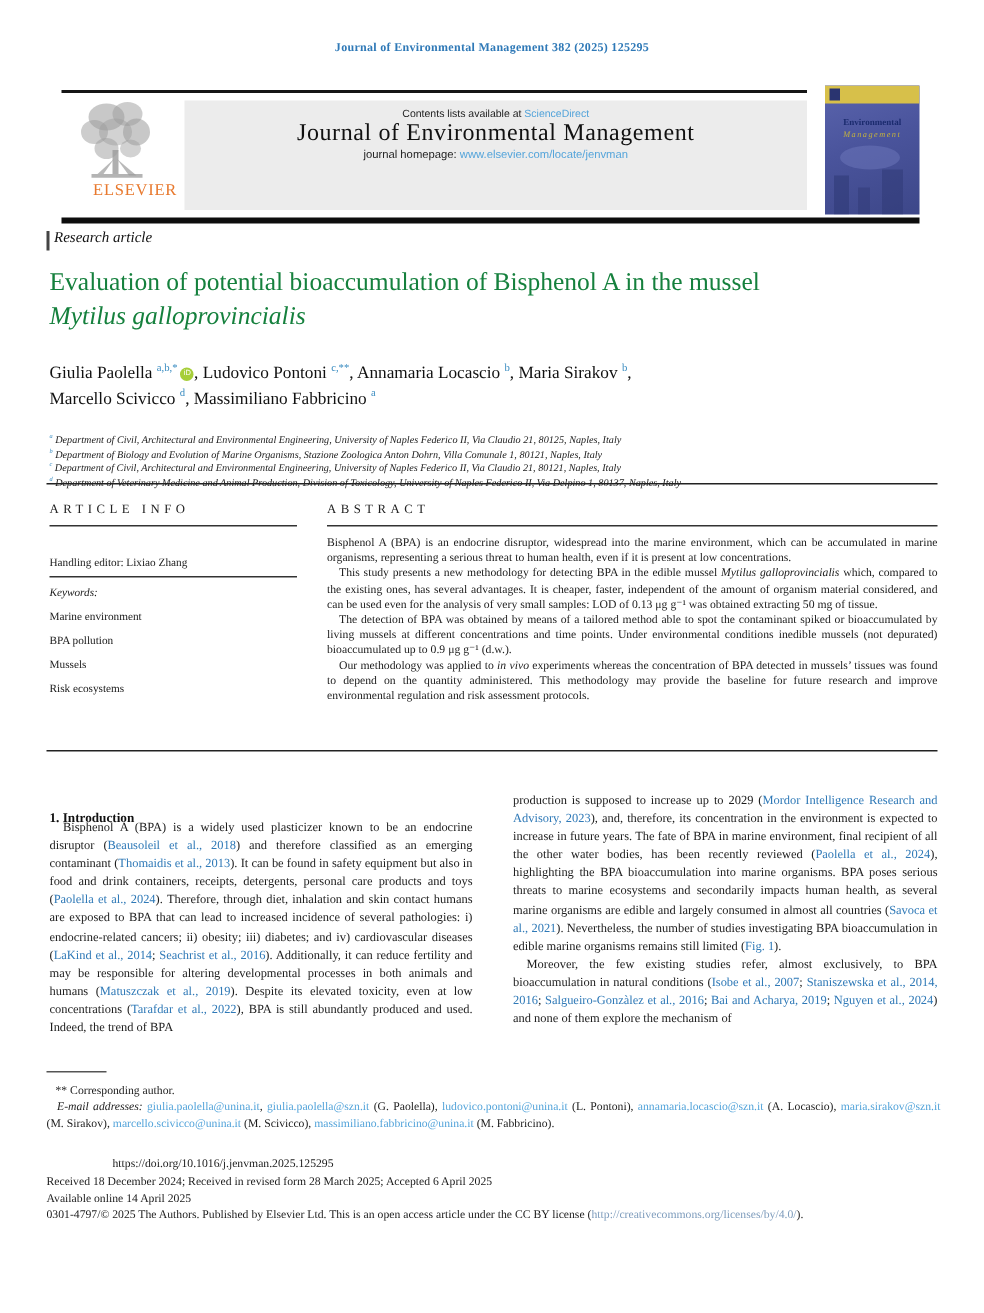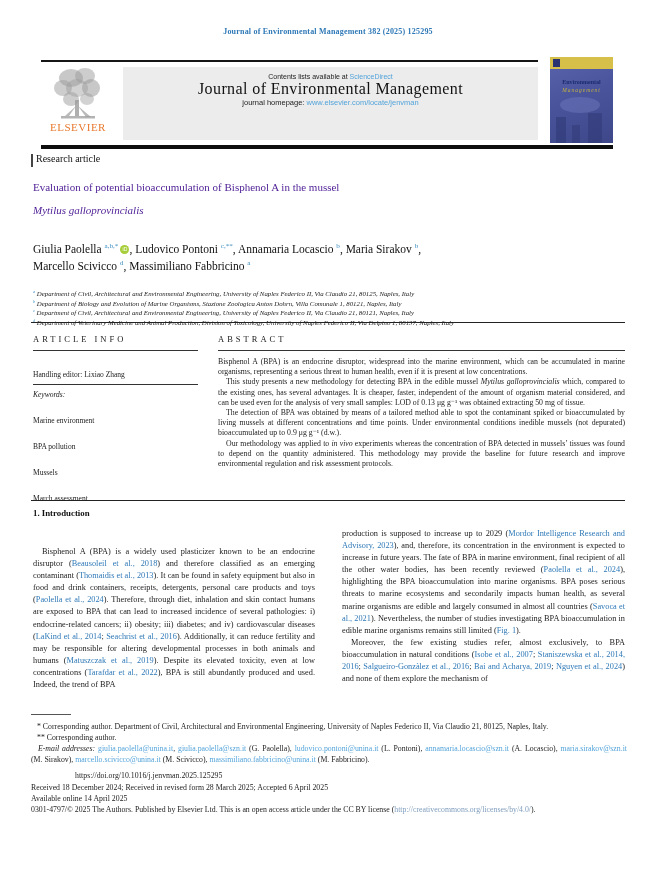--- a/index.html
+++ b/index.html
@@ -28,56 +28,56 @@
   .citation{top:27px;left:0;width:656px;text-align:center;font-size:8px;font-weight:600;color:var(--link-blue);letter-spacing:.2px;}
   .rule-thin{top:60px;left:41px;width:497px;height:1.5px;background:#161616;}
   .banner{top:67px;left:123px;width:415px;height:73px;background:#ececec;display:flex;flex-direction:column;justify-content:flex-start;align-items:center;padding:6px 0 7px 0;box-sizing:border-box;}
   .banner .contents{font-size:7px;color:#222;}
   .banner .contents .sd{color:var(--light-blue);}
   .banner .jtitle{font-size:16px;color:#111;letter-spacing:.4px;}
   .banner .homepage{font-size:7.5px;color:#222;}
   .banner .homepage .url{color:var(--light-blue);}
   .elsevier{top:66px;left:38px;width:80px;height:78px;text-align:center;}
   .elsevier .tree{display:block;margin:0 auto;}
-  .elsevier .wordmark{font-size:11px;color:var(--elsevier-orange);letter-spacing:.5px;margin-top:-1px;}
+  .elsevier .wordmark{font-size:11px;color:var(--elsevier-orange);letter-spacing:.5px;margin-top:-1px;text-align:right;}
   .cover{top:57px;left:550px;width:63px;height:86px;background:linear-gradient(160deg,#5a64ad 0%,#4a549c 45%,#3d4789 100%);overflow:hidden;}
   .cover .band{position:absolute;top:0;left:0;width:63px;height:12px;background:var(--cover-yellow);}
   .cover .mark{position:absolute;top:2px;left:3px;width:7px;height:8px;background:#2a3470;}
   .cover .cl1{position:absolute;top:22px;left:0;width:63px;text-align:center;font-size:6px;font-weight:bold;color:#1b2b6e;}
   .cover .cl2{position:absolute;top:30px;left:0;width:63px;text-align:center;font-size:5.5px;font-style:italic;color:#c4b23e;letter-spacing:1px;}
   .cover .sil1{position:absolute;bottom:0;left:6px;width:10px;height:26px;background:#2e3874;opacity:.55;}
   .cover .sil2{position:absolute;bottom:0;left:22px;width:8px;height:18px;background:#2e3874;opacity:.45;}
   .cover .sil3{position:absolute;bottom:0;left:38px;width:14px;height:30px;background:#2e3874;opacity:.5;}
   .cover .cloud{position:absolute;top:40px;left:10px;width:40px;height:16px;background:#6d77bb;border-radius:50%;opacity:.5;}
   .rule-thick{top:145px;left:41px;width:572px;height:3.5px;background:#0d0d0d;}
   .caret{top:154px;left:31px;width:1.5px;height:13px;background:#444;}
   
-  .rtype{top:153px;left:36px;font-size:10px;color:#111;}
-  .title{top:176px;left:33px;width:575px;font-size:11px;line-height:23px;color:#4c1d95;}
+  .rtype{top:153px;left:36px;font-size:10px;color:#111;font-style:italic;}
+  .title{top:176px;left:33px;width:575px;font-size:17px;line-height:23px;color:#15803d;}
   .authors{top:241px;left:33px;width:575px;font-size:11.5px;line-height:16.5px;color:#111;}
   .orcid{display:inline-block;width:9px;height:9px;border-radius:50%;background:var(--orcid-green);color:#fff;font-size:5px;line-height:9px;text-align:center;font-family:"Liberation Sans",sans-serif;vertical-align:2px;margin-left:2px;}
   .affils{top:289px;left:33px;width:585px;font-size:6.8px;line-height:9.5px;font-style:italic;color:#222;}
   .affils sup{font-style:italic;}
   .rule-a{top:322px;left:31px;width:594px;height:1.2px;background:#222;}
   
   .colhead{font-size:8.5px;letter-spacing:3px;color:#222;}
   .ai{top:334px;left:33px;width:165px;}
   .ai .r1{margin-top:6px;height:1px;background:#333;width:165px;}
   .ai .editor{font-size:7.5px;margin-top:19px;color:#222;}
   .ai .r2{margin-top:5px;height:1px;background:#333;width:165px;}
   .ai .kwlabel{font-size:7.5px;font-style:italic;margin-top:5px;}
-  .ai .kw{font-size:7.5px;margin-top:17px;}
+  .ai .kw{font-size:7.5px;margin-top:7px;}
   .abstract{top:334px;left:218px;width:407px;}
   .abstract .r1{margin-top:6px;height:1px;background:#333;width:407px;}
   .abstract .body{margin-top:6px;font-size:7.8px;line-height:10.2px;text-align:justify;color:#1c1c1c;}
   .abstract .body p{margin:0;}
   .abstract .body p.ind{text-indent:8px;}
   .rule-mid{top:500px;left:31px;width:594px;height:1.2px;background:#222;}
   
-  .intro-h{top:508px;left:33px;font-size:8.8px;font-weight:bold;color:#111;}
+  .intro-h{top:540px;left:33px;font-size:8.8px;font-weight:bold;color:#111;}
   .col{font-size:8.3px;line-height:12.1px;text-align:justify;color:#1c1c1c;}
   .col p{margin:0;}
   .col p.ind{text-indent:9px;}
   .col-left{top:546px;left:33px;width:282px;}
   .col-right{top:528px;left:342px;width:283px;}
   
   .fn-rule{top:714px;left:31px;width:40px;height:1px;background:#555;}
   .fns{top:721px;left:31px;width:596px;font-size:7.8px;line-height:11px;color:#1c1c1c;}
   .fns .note{text-indent:6px;}
   .fns .emails{text-indent:7px;text-align:justify;}
@@ -159,21 +159,21 @@
 
   <div class="abs ai">
     <div class="colhead">ARTICLE INFO</div>
     <div class="r1"></div>
     <div class="editor">Handling editor: Lixiao Zhang</div>
     <div class="r2"></div>
     <div class="kwlabel">Keywords:</div>
     <div class="kw">Marine environment</div>
     <div class="kw">BPA pollution</div>
     <div class="kw">Mussels</div>
-    <div class="kw">March assessment</div>
+    <div class="kw">Risk ecosystems</div>
   </div>
 
   <div class="abs abstract">
     <div class="colhead">ABSTRACT</div>
     <div class="r1"></div>
     <div class="body">
       <p><span>Bisphenol A (BPA) is an endocrine disruptor, widespread into the marine environment, which can be accumulated in marine organisms, representing a serious threat to human health, even if it is present at low concentrations.</span></p>
       <p class="ind"><span>This study presents a new methodology for detecting BPA in the edible mussel </span><span class="it">Mytilus galloprovincialis</span><span> which, compared to the existing ones, has several advantages. It is cheaper, faster, independent of the amount of organism material considered, and can be used even for the analysis of very small samples: LOD of 0.13 μg g⁻¹ was obtained extracting 50 mg of tissue.</span></p>
       <p class="ind"><span>The detection of BPA was obtained by means of a tailored method able to spot the contaminant spiked or bioaccumulated by living mussels at different concentrations and time points. Under environmental conditions inedible mussels (not depurated) bioaccumulated up to 0.9 μg g⁻¹ (d.w.).</span></p>
       <p class="ind"><span>Our methodology was applied to </span><span class="it">in vivo</span><span> experiments whereas the concentration of BPA detected in mussels’ tissues was found to depend on the quantity administered. This methodology may provide the baseline for future research and improve environmental regulation and risk assessment protocols.</span></p>
@@ -186,21 +186,20 @@
   <div class="abs col col-left">
     <p class="ind"><span>Bisphenol A (BPA) is a widely used plasticizer known to be an endocrine disruptor (</span><span class="lnk">Beausoleil et al., 2018</span><span>) and therefore classified as an emerging contaminant (</span><span class="lnk">Thomaidis et al., 2013</span><span>). It can be found in safety equipment but also in food and drink containers, receipts, detergents, personal care products and toys (</span><span class="lnk">Paolella et al., 2024</span><span>). Therefore, through diet, inhalation and skin contact humans are exposed to BPA that can lead to increased incidence of several pathologies: i) endocrine-related cancers; ii) obesity; iii) diabetes; and iv) cardiovascular diseases (</span><span class="lnk">LaKind et al., 2014</span><span>; </span><span class="lnk">Seachrist et al., 2016</span><span>). Additionally, it can reduce fertility and may be responsible for altering developmental processes in both animals and humans (</span><span class="lnk">Matuszczak et al., 2019</span><span>). Despite its elevated toxicity, even at low concentrations (</span><span class="lnk">Tarafdar et al., 2022</span><span>), BPA is still abundantly produced and used. Indeed, the trend of BPA</span></p>
   </div>
   <div class="abs col col-right">
     <p><span>production is supposed to increase up to 2029 (</span><span class="lnk">Mordor Intelligence Research and Advisory, 2023</span><span>), and, therefore, its concentration in the environment is expected to increase in future years. The fate of BPA in marine environment, final recipient of all the other water bodies, has been recently reviewed (</span><span class="lnk">Paolella et al., 2024</span><span>), highlighting the BPA bioaccumulation into marine organisms. BPA poses serious threats to marine ecosystems and secondarily impacts human health, as several marine organisms are edible and largely consumed in almost all countries (</span><span class="lnk">Savoca et al., 2021</span><span>). Nevertheless, the number of studies investigating BPA bioaccumulation in edible marine organisms remains still limited (</span><span class="lnk">Fig. 1</span><span>).</span></p>
     <p class="ind"><span>Moreover, the few existing studies refer, almost exclusively, to BPA bioaccumulation in natural conditions (</span><span class="lnk">Isobe et al., 2007</span><span>; </span><span class="lnk">Staniszewska et al., 2014, 2016</span><span>; </span><span class="lnk">Salgueiro-Gonzàlez et al., 2016</span><span>; </span><span class="lnk">Bai and Acharya, 2019</span><span>; </span><span class="lnk">Nguyen et al., 2024</span><span>) and none of them explore the mechanism of</span></p>
   </div>
 
   <div class="abs fn-rule"></div>
   <div class="abs fns">
-    <div class="note">* Corresponding author. Department of Civil, Architectural and Environmental Engineering, University of Naples Federico II, Via Claudio 21, 80125, Naples, Italy.</div>
     <div class="note">** Corresponding author.</div>
     <div class="emails"><span class="it">E-mail addresses: </span><span class="lnk">giulia.paolella@unina.it</span><span>, </span><span class="lnk">giulia.paolella@szn.it</span><span> (G. Paolella), </span><span class="lnk">ludovico.pontoni@unina.it</span><span> (L. Pontoni), </span><span class="lnk">annamaria.locascio@szn.it</span><span> (A. Locascio), </span><span class="lnk">maria.sirakov@szn.it</span><span> (M. Sirakov), </span><span class="lnk">marcello.scivicco@unina.it</span><span> (M. Scivicco), </span><span class="lnk">massimiliano.fabbricino@unina.it</span><span> (M. Fabbricino).</span></div>
   </div>
   <div class="abs meta doi-line doi">https://doi.org/10.1016/j.jenvman.2025.125295</div>
   <div class="abs meta received">Received 18 December 2024; Received in revised form 28 March 2025; Accepted 6 April 2025</div>
   <div class="abs meta available">Available online 14 April 2025</div>
   <div class="abs meta issn"><span>0301-4797/© 2025 The Authors. Published by Elsevier Ltd. This is an open access article under the CC BY license (</span><span class="lic">http://creativecommons.org/licenses/by/4.0/</span><span>).</span></div>
 
 </div>
 

